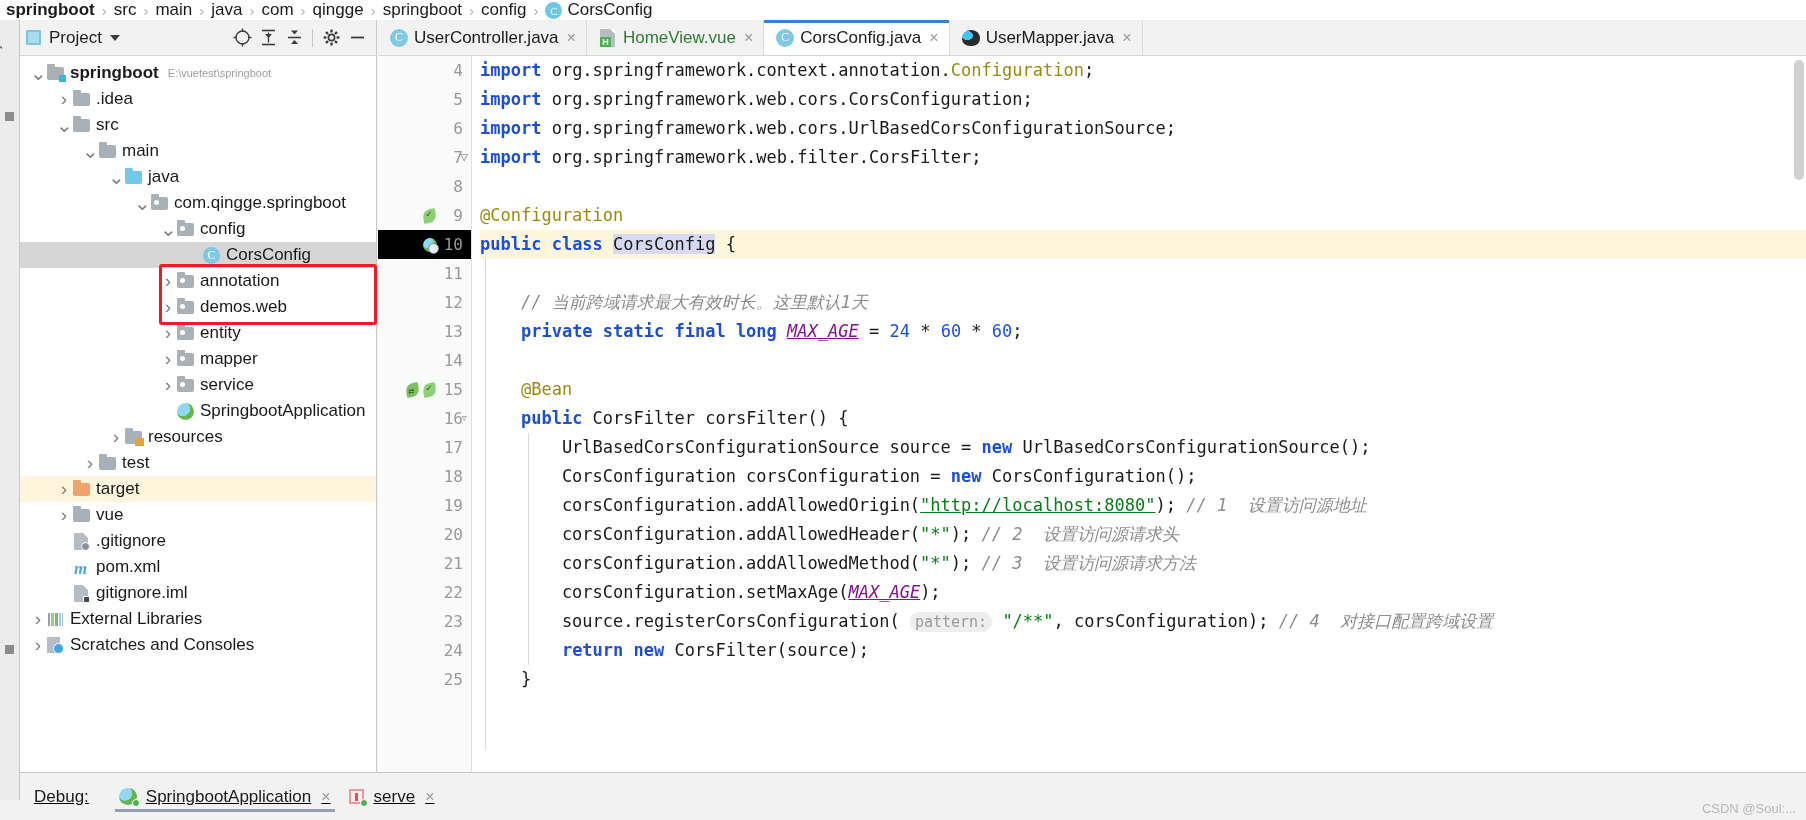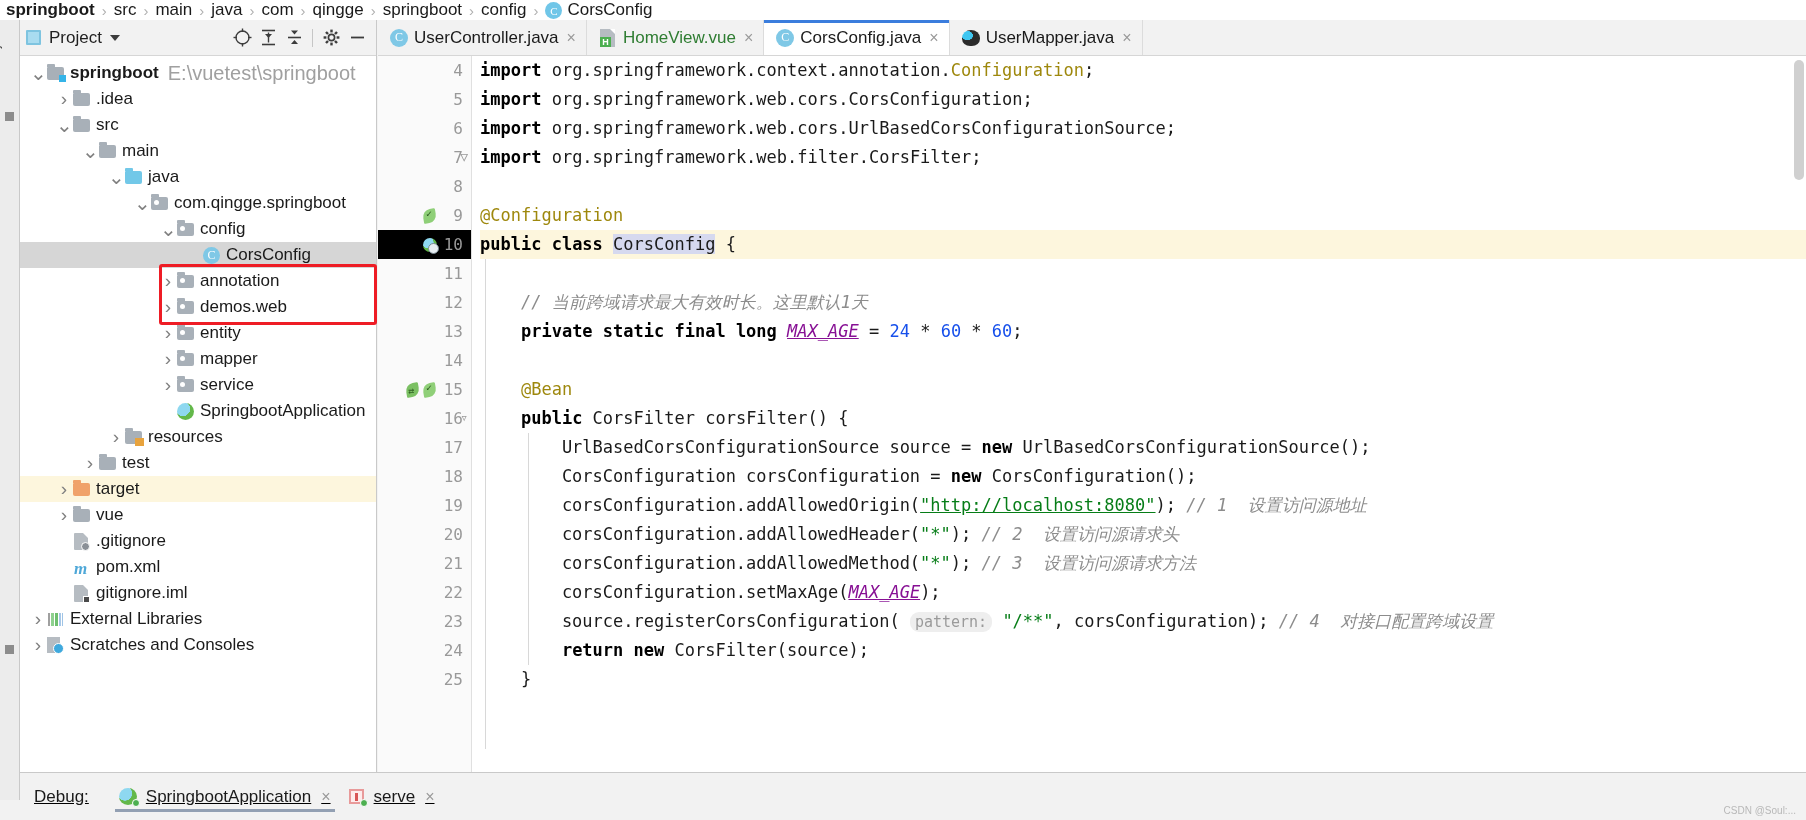--- a/index.html
+++ b/index.html
@@ -87,21 +87,21 @@
   .trow.sel { background: #d6d6d6; }
   .trow.hl-yellow { background: #fdf6dd; }
   .arrow {
     width: 16px; display: inline-block; text-align: center;
     color: #808080; font-size: 13px; flex: 0 0 16px;
   }
   .arrow.none { visibility: hidden; }
   .nodeicon { width: 20px; flex: 0 0 20px; margin-right: 4px; position: relative; height: 18px; }
   .label { color: #1a1a1a; }
   .label.bold { font-weight: bold; }
-  .pathtext { color: #a0a0a0; margin-left: 9px; font-size: 20px; }
+  .pathtext { color: #a0a0a0; margin-left: 9px; font-size: 11px; }
 
   
   .fld {
     position: absolute; left: 1px; top: 3px; width: 17px; height: 13px;
     background: #a8b0b8; border-radius: 1px 2px 2px 2px;
   }
   .fld:before {
     content: ""; position: absolute; left: 0; top: -3px;
     width: 8px; height: 3px; background: #a8b0b8; border-radius: 1px 1px 0 0;
   }
@@ -270,21 +270,21 @@
 
   .code {
     flex: 1; position: relative; overflow: hidden;
     font-family: "DejaVu Sans Mono", monospace; font-size: 17px;
     padding-left: 8px; background: #ffffff;
   }
   .cline {
     height: 29px; line-height: 29px; white-space: pre; color: #1a1a1a;
   }
   .cline.cur { background: #fdf6dd; }
-  .kw { color: #000000; font-weight: bold; margin-top: 29px; }
+  .kw { color: #1d4ed8; font-weight: bold; margin-top: 29px; }
   .anno { color: #9e880d; }
   .num { color: #1750eb; }
   .str { color: #067d17; }
   .strlink { color: #067d17; text-decoration: underline; }
   .cmt { color: #8c8c8c; font-style: italic; }
   .field { color: #871094; font-style: italic; text-decoration: underline; }
   .idsel { background: #d6d9ef; }
   .hint {
     background: #eeeeee; color: #9a9a9a; font-size: 15px;
     border-radius: 9px; padding: 1px 5px; font-style: normal;
@@ -324,21 +324,21 @@
     position: absolute; left: 2px; top: 2px; width: 15px; height: 15px;
     border: 2px solid #e89a9a; background: #fdecec;
   }
   .dicon .sq:after {
     content: ""; position: absolute; left: 4px; top: 2px;
     width: 3px; height: 8px; background: #d85656;
   }
 
   .watermark {
     position: absolute; right: 10px; bottom: 4px;
-    font-size: 10px; color: #b8b8b8;
+    font-size: 13px; color: #b8b8b8;
   }
   .scrollnub {
     position: absolute; right: 2px; top: 40px; width: 10px; height: 120px;
     background: #d0d0d0; border-radius: 5px;
   }
 </style>
 </head>
 <body>
 
 <div class="app">

